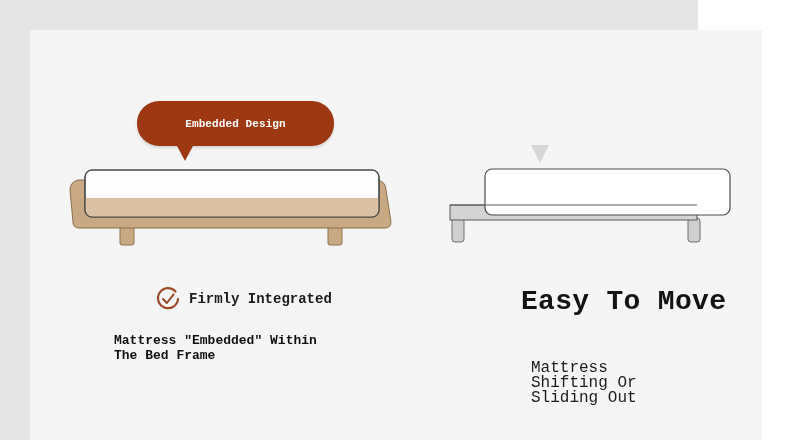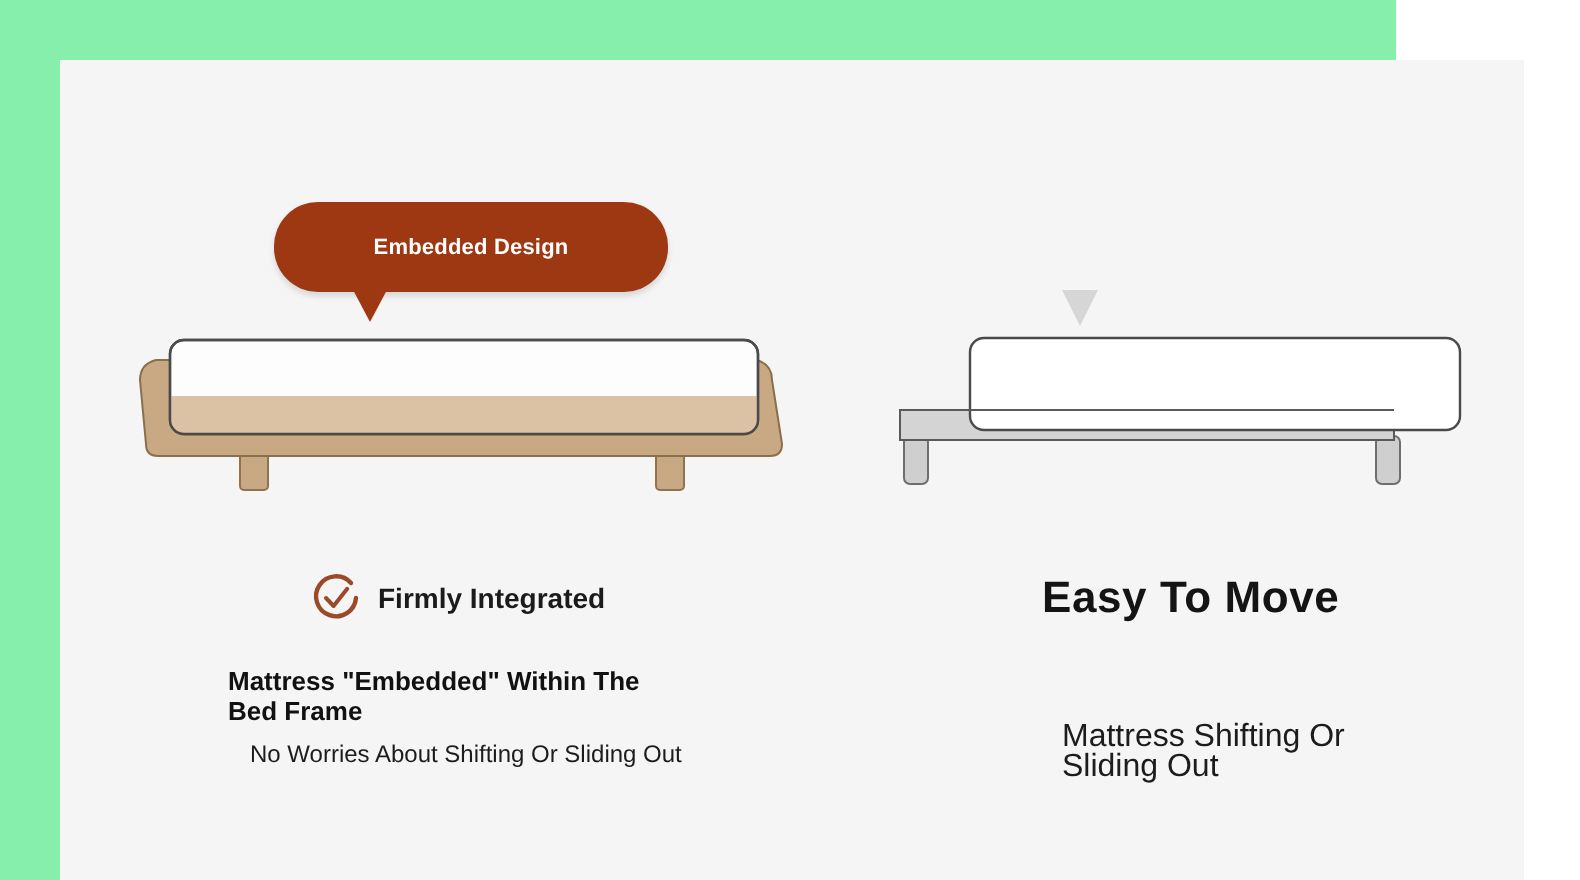--- a/index.html
+++ b/index.html
@@ -10,21 +10,22 @@
   body {
     width: 790px;
     height: 440px;
     font-family: "Liberation Sans", sans-serif;
     overflow: hidden;
   }
   #stage {
     position: relative;
     width: 698px;
     height: 440px;
-    background: #86efac;
+    background: #e5e5e5;
+    font-family: Liberation Mono, monospace;
   }
   
   #panel {
     position: absolute;
     left: 30px;
     top: 30px;
     width: 732px;
     height: 410px;
     background: #f5f5f5;
   }
@@ -99,21 +100,21 @@
   .check-icon { width: 26px; height: 26px; display: block; }
   .heading-main {
     font-size: 14px;
     font-weight: bold;
     color: #1b1b1b;
     white-space: nowrap;
   }
   #right-heading {
     position: absolute;
     left: 521px; top: 286px;
-    font-size: 22px;
+    font-size: 28px;
     font-weight: bold;
     color: #141414;
     white-space: nowrap;
     letter-spacing: .3px;
   }
   .sub-title {
     position: absolute;
     font-weight: bold;
     color: #111111;
   }
@@ -183,21 +184,20 @@
   <div id="left-heading-row" class="col-heading-row">
     <svg class="check-icon" viewBox="0 0 26 26">
       <path d="M 20.5 5.5 A 10 10 0 1 0 23 13" fill="none" stroke="#9b4a29" stroke-width="2.2" stroke-linecap="round"></path>
       <path d="M 8 13 L 11.8 17 L 18.6 8.4" fill="none" stroke="#9b4a29" stroke-width="2" stroke-linecap="round" stroke-linejoin="round"></path>
     </svg>
     <span class="heading-main">Firmly Integrated</span>
   </div>
 
   <div id="left-subtitle" class="sub-title">Mattress "Embedded" Within The Bed Frame</div>
 
-  <div id="left-note" class="note">No Worries About Shifting Or Sliding Out</div>
 
   <div id="bubble-right-tail"></div>
 
   <svg id="bed-right-svg" class="bed-svg" width="310" height="95" viewBox="0 0 310 95">
 
     <rect x="17" y="58" width="12" height="24" rx="3" fill="#cfcfcf" stroke="#6e6e6e" stroke-width="1"></rect>
     <rect x="253" y="58" width="12" height="24" rx="3" fill="#cfcfcf" stroke="#6e6e6e" stroke-width="1"></rect>
 
     <rect x="15" y="45" width="247" height="15" fill="#d4d4d4" stroke="#5a5a5a" stroke-width="1"></rect>
 

